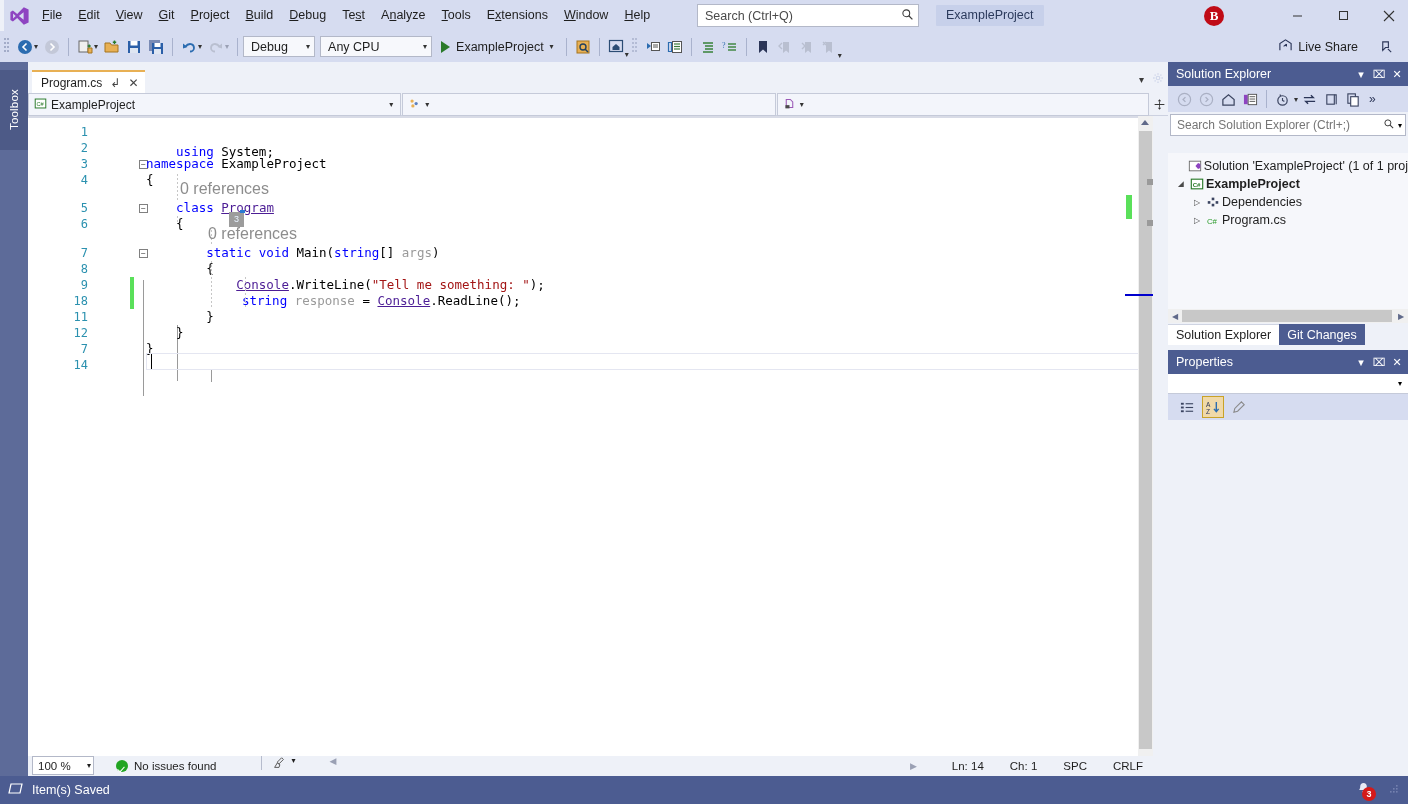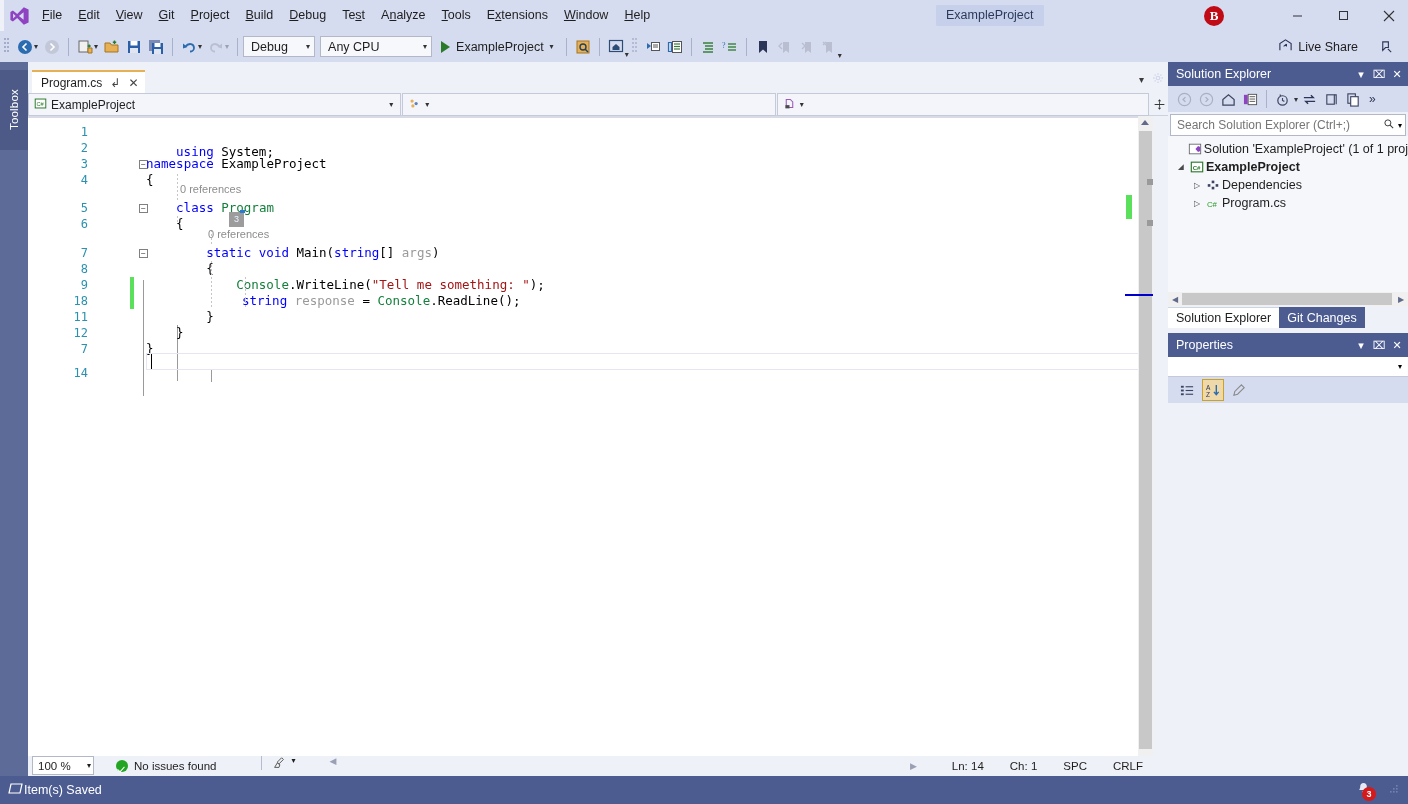--- a/index.html
+++ b/index.html
@@ -118,31 +118,31 @@
     overflow: hidden;
   }
   .code-top-shadow { position:absolute; left:0; top:0; width:1125px; height:2px; background:#d8dbe6; }
   .codeline { position: relative; height: 16px; line-height: 16px; font-family: "DejaVu Sans Mono", monospace; font-size: 12.5px; white-space: pre; }
   .lnum { position: absolute; left: 0; width: 60px; text-align: right; color: #2b91af; font-family: "DejaVu Sans Mono", monospace; font-size: 12px; }
   .chg { position: absolute; left: 102px; width: 4px; height: 16px; background: #5ae05a; }
   .fold { position: absolute; left: 111px; width: 9px; height: 9px; top: 4px; border: 1px solid #808080; color: #555;
     font-size: 8px; line-height: 7px; text-align: center; background: #fff; }
   .vline { position: absolute; width: 1px; background: #9a9a9a; }
   .ctext { position: absolute; left: 118px; }
-  .lens { position: absolute; left: 0; font-family: "Liberation Sans", sans-serif; font-size: 11px; color: #8d8d8d; height: 14px; line-height: 14px; }
+  .lens { position: absolute; left: 0; font-family: "Liberation Sans", sans-serif; font-size: 16px; color: #8d8d8d; height: 14px; line-height: 14px; }
   .qbadge {
     position: absolute; width: 15px; height: 15px; background: #9c9c9c; color: #e8f3ff;
     font-family: "Liberation Sans", sans-serif; font-size: 9px; text-align: center; line-height: 15px;
   }
   .qbadge::after { content:''; position:absolute; right:-1px; top:-2px; width:5px; height:3px; background:#2a7ad2; }
   .caret { position: absolute; width: 1px; height: 15px; background: #000; }
   .curline { position: absolute; left: 118px; width: 1019px; height: 17px; border: 1px solid #e4e6f1; }
 
   .kw { color: #0000ff; }
-  .ty { color: #15803d; }
+  .ty { color: #4c1d95; text-decoration: underline; }
   .st { color: #a31515; }
   .pl { color: #000000; }
   .dim { color: #9a9a9a; }
 
   
   .vscroll { position: absolute; right: 15px; top: 0; width: 15px; height: 646px; background: #f0f0f0; }
   .vscroll .up-arrow { position:absolute; left:3px; top:4px; width:0;height:0;
     border-left:4px solid transparent; border-right:4px solid transparent; border-bottom:5px solid #616a8a; }
   .vthumb { position: absolute; left: 1px; top: 15px; width: 13px; height: 618px; background: #c8c8c8; }
   .scroll-mark { position:absolute; left: 8px; width:6px; height:6px; background:#9a9a9a; }
@@ -179,21 +179,21 @@
     height: 24px; background: #4c5c91; color: #fff; display: flex; align-items: center;
     padding: 0 2px 0 8px; font-size: 12.5px;
   }
   .panel-title .t { flex: 1; }
   .panel-title .pt-btn { width: 18px; height: 20px; display: flex; align-items: center; justify-content: center; font-size: 11px; }
   .se-toolbar {
     height: 26px; background: #d6dcf0; display: flex; align-items: center; padding-left: 6px; gap: 1px;
   }
   .se-toolbar .tbi { width: 21px; height: 22px; display: flex; align-items: center; justify-content: center; }
   .se-search {
-    height: 22px; background: #fff; border: 1px solid #b3b8c8; margin: 2px 2px 0 2px;
+    height: 22px; background: #fff; border: 1px solid #b3b8c8; margin: 2px 2px 17px 2px;
     display: flex; align-items: center; padding: 0 3px 0 6px;
   }
   .se-search input { flex: 1; border: none; outline: none; font-size: 12px; font-family: "Liberation Sans", sans-serif; color: #444; }
   .se-tree { background: #f6f7fb; height: 156px; padding-top: 4px; font-size: 12.5px; color: #1e1e1e; }
   .tnode { display: flex; align-items: center; height: 18px; padding-left: 6px; white-space: nowrap; overflow: hidden; }
   .tnode .exp { width: 14px; text-align: center; font-size: 8px; color: #4a4a4a; }
   .tnode .ico { width: 18px; display: flex; align-items: center; justify-content: center; }
   .tnode.sel-bold { font-weight: bold; }
   .hscroll { height: 14px; background: #f0f0f0; display: flex; align-items: center; position: relative; }
   .hscroll .ha { width: 14px; text-align: center; font-size: 8px; color: #616a8a; }
@@ -206,21 +206,21 @@
   .prop-toolbar { height: 26px; background: #d6dcf0; display: flex; align-items: center; padding-left: 8px; gap: 4px; }
   .prop-toolbar .pbtn { width: 22px; height: 22px; display: flex; align-items: center; justify-content: center; }
   .prop-toolbar .pbtn.active { background: #f0d9a8; border: 1px solid #c9a227; }
   .prop-body { background: #eef1f8; height: 260px; }
 
   
   .statusbar {
     position: absolute; left: 0; bottom: 0; width: 1408px; height: 28px; background: #4c5c91;
     display: flex; align-items: center; color: #fff; font-size: 12.5px;
   }
-  .sb-left { display: flex; align-items: center; padding-left: 8px; }
+  .sb-left { display: flex; align-items: center; padding-left: 8px; gap: 8px; }
   .sb-right { margin-left: auto; display: flex; align-items: center; padding-right: 8px; gap: 14px; }
   .bell-wrap { position: relative; width: 22px; height: 22px; display:flex; align-items:center; justify-content:center; }
   .bell-badge {
     position: absolute; right: -2px; bottom: 0px; width: 14px; height: 14px; border-radius: 50%;
     background: #d41a1a; color: #fff; font-size: 9px; display: flex; align-items: center; justify-content: center;
     font-weight: bold;
   }
   .grip-dots { width: 12px; height: 14px; opacity: .6; }
 </style>
 </head>
@@ -243,20 +243,29 @@
       <div class="menu-item"><u>B</u>uild</div>
       <div class="menu-item"><u>D</u>ebug</div>
       <div class="menu-item">Te<u>s</u>t</div>
       <div class="menu-item">A<u>n</u>alyze</div>
       <div class="menu-item"><u>T</u>ools</div>
       <div class="menu-item">E<u>x</u>tensions</div>
       <div class="menu-item"><u>W</u>indow</div>
       <div class="menu-item"><u>H</u>elp</div>
     </div>
 
+    <div class="search-box">
+      <input type="text" placeholder="Search (Ctrl+Q)" style="">
+      <span>
+        <svg width="13" height="13" viewBox="0 0 16 16">
+            <circle cx="6.5" cy="6.5" r="4.2" fill="none" stroke="#3a3a3a" stroke-width="1.3"></circle>
+            <line x1="9.6" y1="9.6" x2="14" y2="14" stroke="#3a3a3a" stroke-width="1.5"></line>
+          </svg>
+      </span>
+    </div>
 
     <div class="proj-chip">ExampleProject</div>
     <div class="badge-b">B</div>
 
     <div class="wincontrols">
       <div class="wc">
         <svg width="11" height="11" viewBox="0 0 11 11">
             <line x1="1" y1="6" x2="10" y2="6" stroke="#333" stroke-width="1"></line>
           </svg>
       </div>
@@ -573,21 +582,21 @@
           <div class="codeline" style="position: absolute; left: 0px; top: 56px; width: 1120px;"><span class="lnum">4</span><span class="ctext" style="left: 118px;"><span class="pl">{</span></span></div>
           <div class="codeline" style="position: absolute; left: 0px; top: 84px; width: 1120px;"><span class="lnum">5</span><span class="fold" style="left: 111px;">−</span><span class="ctext" style="left: 148.08px;"><span class="kw">class</span><span class="pl"> </span><span class="ty">Program</span></span></div>
           <div class="codeline" style="position: absolute; left: 0px; top: 100px; width: 1120px;"><span class="lnum">6</span><span class="ctext" style="left: 148.08px;"><span class="pl">{</span></span></div>
           <div class="codeline" style="position: absolute; left: 0px; top: 129px; width: 1120px;"><span class="lnum">7</span><span class="fold" style="left: 111px;">−</span><span class="ctext" style="left: 178.16px;"><span class="kw">static</span><span class="pl"> </span><span class="kw">void</span><span class="pl"> Main(</span><span class="kw">string</span><span class="pl">[] </span><span class="dim">args</span><span class="pl">)</span></span></div>
           <div class="codeline" style="position: absolute; left: 0px; top: 145px; width: 1120px;"><span class="lnum">8</span><span class="ctext" style="left: 178.16px;"><span class="pl">{</span></span></div>
           <div class="codeline" style="position: absolute; left: 0px; top: 161px; width: 1120px;"><span class="lnum">9</span><span class="chg"></span><span class="ctext" style="left: 208.24px;"><span class="ty">Console</span><span class="pl">.WriteLine(</span><span class="st">"Tell me something: "</span><span class="pl">);</span></span></div>
           <div class="codeline" style="position: absolute; left: 0px; top: 177px; width: 1120px;"><span class="lnum">18</span><span class="chg"></span><span class="ctext" style="left: 214px; text-align: center;"><span class="kw">string</span><span class="pl"> </span><span class="dim">response</span><span class="pl"> = </span><span class="ty">Console</span><span class="pl">.ReadLine();</span></span></div>
           <div class="codeline" style="position: absolute; left: 0px; top: 193px; width: 1120px;"><span class="lnum">11</span><span class="ctext" style="left: 178.16px;"><span class="pl">}</span></span></div>
           <div class="codeline" style="position: absolute; left: 0px; top: 209px; width: 1120px;"><span class="lnum">12</span><span class="ctext" style="left: 148.08px;"><span class="pl">}</span></span></div>
           <div class="codeline" style="position: absolute; left: 0px; top: 225px; width: 1120px;"><span class="lnum">7</span><span class="ctext" style="left: 118px;"><span class="pl">}</span></span></div>
-          <div class="codeline" style="position: absolute; left: 0px; top: 249px; width: 1120px;"><span class="lnum">14</span><span class="ctext" style="left: 118px;"></span></div>
+          <div class="codeline" style="position: absolute; left: 0px; top: 241px; width: 1120px;"><span class="lnum">14</span><span class="ctext" style="left: 118px;"></span></div>
           <div style="position: absolute; left: 149px; top: 58px; width: 1px; height: 28px; background: repeating-linear-gradient(rgb(198, 198, 198) 0px, rgb(198, 198, 198) 2px, transparent 2px, transparent 4px);"></div>
           <div style="position: absolute; left: 149px; top: 100px; width: 1px; height: 8px; background: repeating-linear-gradient(rgb(198, 198, 198) 0px, rgb(198, 198, 198) 2px, transparent 2px, transparent 4px);"></div>
           <div style="position: absolute; left: 183px; top: 114px; width: 1px; height: 16px; background: repeating-linear-gradient(rgb(198, 198, 198) 0px, rgb(198, 198, 198) 2px, transparent 2px, transparent 4px);"></div>
           <div style="position: absolute; left: 183px; top: 145px; width: 1px; height: 48px; background: repeating-linear-gradient(rgb(198, 198, 198) 0px, rgb(198, 198, 198) 2px, transparent 2px, transparent 4px);"></div>
           <div style="position: absolute; left: 217px; top: 161px; width: 1px; height: 32px; background: repeating-linear-gradient(rgb(198, 198, 198) 0px, rgb(198, 198, 198) 2px, transparent 2px, transparent 4px);"></div>
         </div>
 
       <div class="lens" style="left:152px;top:66px;">0 references</div>
       <div class="lens" style="left:180px;top:111px;">0 references</div>
 

